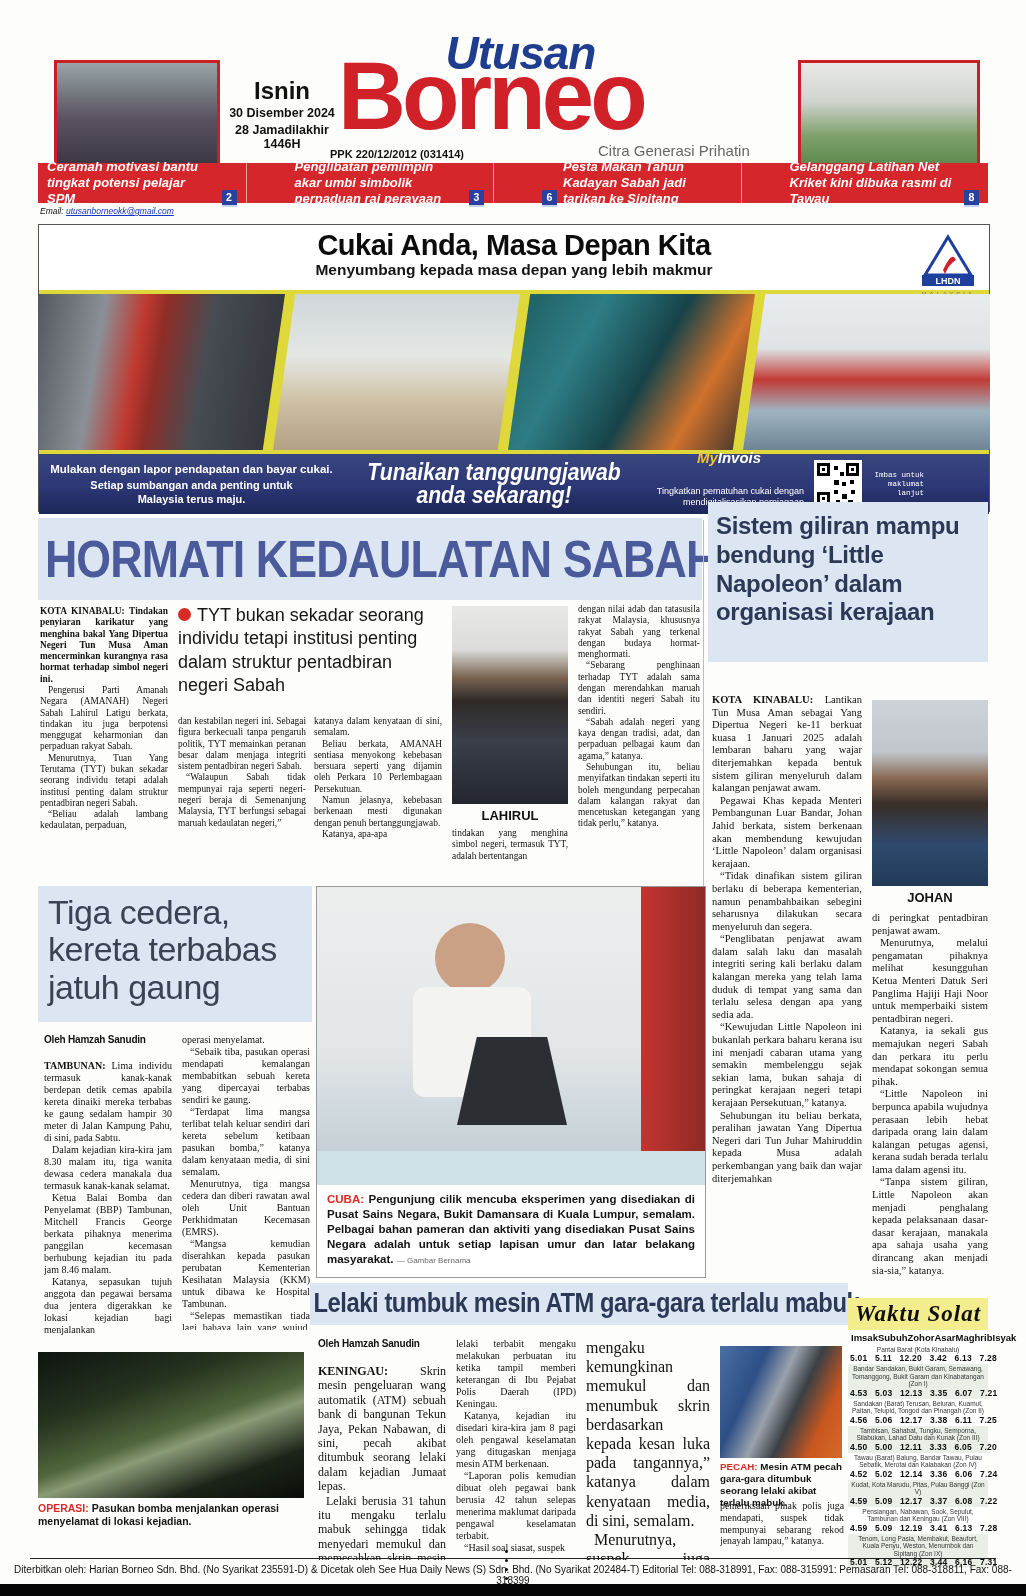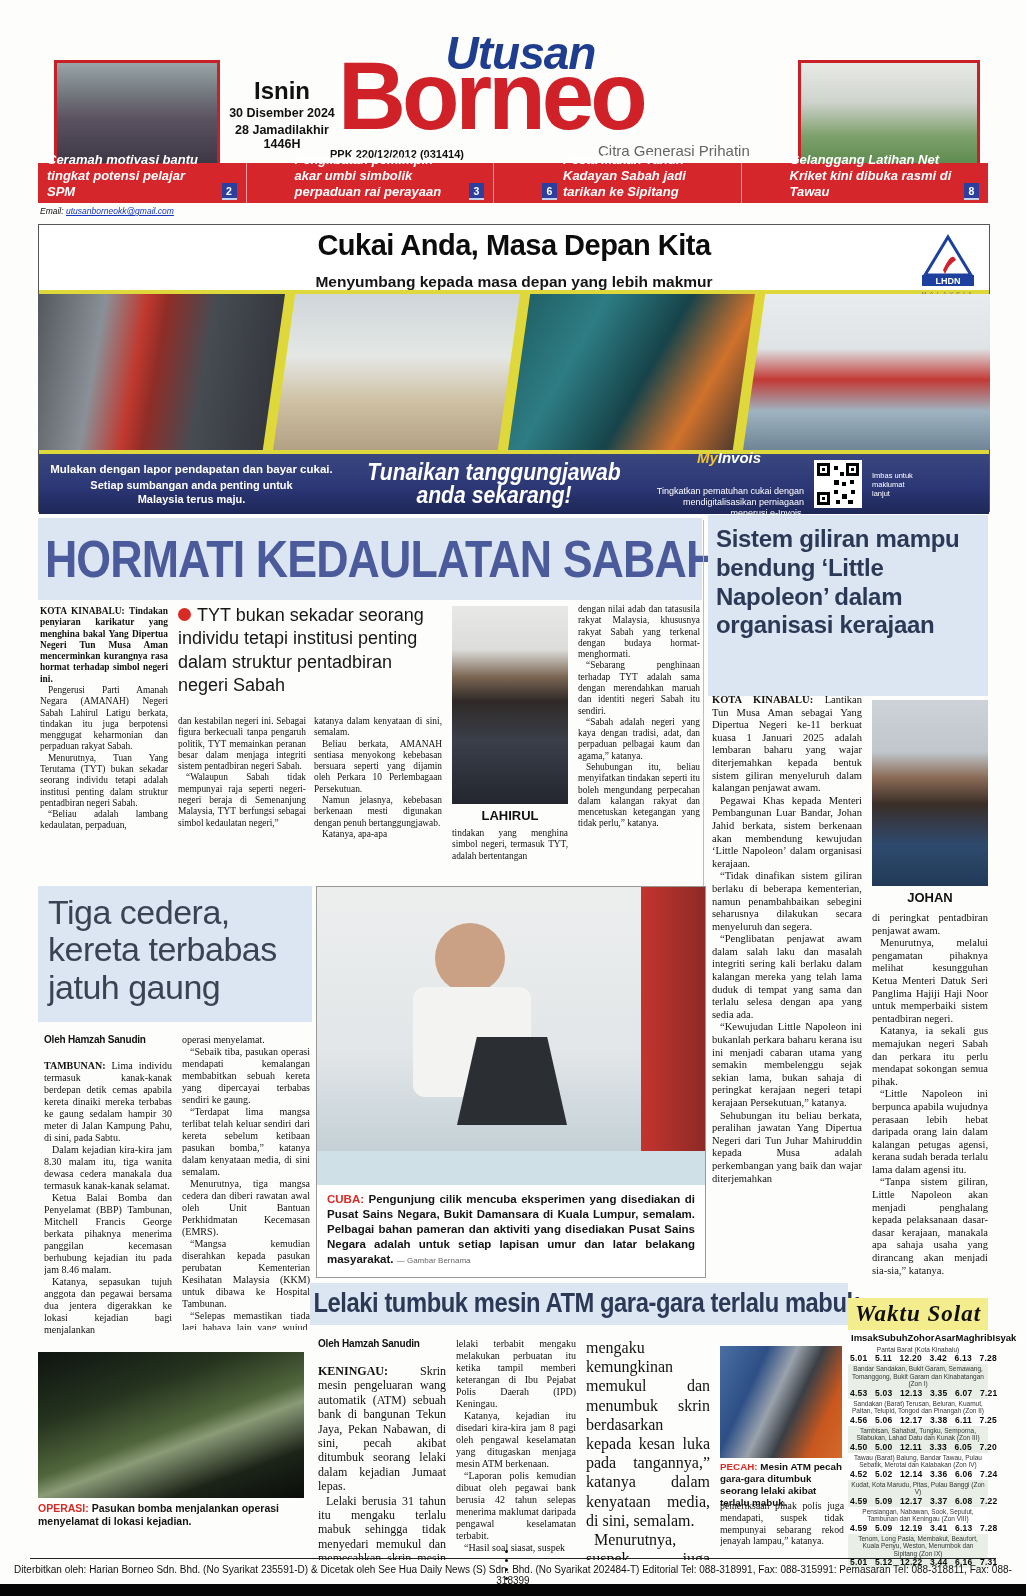--- a/index.html
+++ b/index.html
@@ -9,50 +9,50 @@
   .photo{background-size:cover;}
   
   .mast-photo{border:3px solid #c82027;}
   .mast-day{font-weight:bold;font-size:24px;color:#111;text-align:center;line-height:1.05;}
   .mast-date{font-weight:bold;font-size:12.5px;color:#111;text-align:center;margin-top:3px;}
   .mast-utusan{font-weight:bold;font-style:italic;font-size:46px;color:#1f3d8e;text-align:center;letter-spacing:-1px;}
   .mast-borneo{font-weight:bold;font-size:96px;color:#cf2127;line-height:.95;letter-spacing:-4px;transform:scaleX(.98);transform-origin:left;}
   .mast-ppk{font-weight:bold;font-size:11px;color:#111;}
   .mast-tagline{font-size:15px;color:#666;}
   
-  .teasers{background:#d5262c;display:flex;align-items:flex-end;gap:39px;}
+  .teasers{background:#d5262c;display:flex;align-items:center;gap:39px;}
   .teaser{flex:1;display:flex;align-items:center;gap:6px;padding:3px 9px;border-right:1px solid rgba(255,255,255,.55);}
   .teaser:last-child{border-right:none;}
   .teaser:nth-child(3){flex-direction:row-reverse;}
   .teaser-label{flex:1;color:#fff;font-weight:bold;font-style:italic;font-size:13px;line-height:1.22;}
   .teaser-page{min-width:15px;height:15px;background:#2b3f9e;color:#fff;font-size:10.5px;font-weight:bold;
                display:flex;align-items:center;justify-content:center;align-self:flex-end;border-bottom:2px solid #c5d4ee;}
   .email-line{font-size:8.5px;color:#111;font-style:italic;}
   .email-line a{color:#1535c0;text-decoration:underline;}
   
   .ad{border:1px solid #555;background:#fff;}
   .ad-title{font-weight:bold;font-size:29px;letter-spacing:-.5px;color:#0c0c0c;text-align:center;line-height:1.05;margin-top:5px;}
-  .ad-sub{font-weight:bold;font-size:15.5px;color:#151515;text-align:center;margin-top:13px;}
+  .ad-sub{font-weight:bold;font-size:15.5px;color:#151515;text-align:center;margin-top:1px;}
   .lhdn{position:absolute;right:14px;top:4px;text-align:center;}
   .lhdn-sub{font-size:6px;letter-spacing:3px;color:#777;margin-top:1px;}
   .ad-photos{height:164px;background:#ded83b;display:flex;padding:4px 5px;box-sizing:border-box;}
   .ad-photos>div{flex:1;margin:0 -6px;}
   .clip-first{clip-path:polygon(0 0,100% 0,91% 100%,0 100%);}
   .clip-mid{clip-path:polygon(9% 0,100% 0,91% 100%,0 100%);}
   .clip-last{clip-path:polygon(9% 0,100% 0,100% 100%,0 100%);}
   .ad-bottom{height:60px;background:linear-gradient(180deg,#3a477e 0%,#2c3776 55%,#1d2757 100%);
              display:flex;align-items:center;color:#fff;padding:0 10px;box-sizing:border-box;gap:10px;}
   .ad-left{width:285px;font-weight:bold;font-size:11.5px;line-height:1.25;text-align:center;}
   .ad-left .l2{font-size:11px;margin-top:3px;}
   .ad-cta{width:300px;font-weight:bold;font-style:italic;font-size:23px;line-height:1.02;text-align:center;transform:scaleX(.92);}
   .mi-logo{font-weight:bold;font-style:italic;font-size:15px;white-space:nowrap;text-align:center;}
   .mi-my{color:#f2c230;}
   .mi-rest{color:#fff;}
   .ad-rtext{width:168px;font-size:9px;line-height:1.25;text-align:center;}
-  .qr-note{width:52px;font-size:7.5px;line-height:1.2;text-align:left;}
+  .qr-note{width:52px;font-size:7.5px;line-height:1.2;text-align:right;font-family:Liberation Mono, monospace;}
   
   .band{background:#dbe6f2;}
   .hl-main{font-weight:bold;font-size:52px;color:#4a5a9a;letter-spacing:-1px;line-height:82px;transform:scaleX(.86);transform-origin:left;white-space:nowrap;padding-left:8px;}
   .hl-right{font-weight:bold;font-size:24px;color:#2c3956;line-height:1.2;white-space:pre-line;padding:10px 8px;letter-spacing:-.3px;}
   .hl-tiga{font-weight:500;font-size:34px;color:#3a4353;line-height:1.1;white-space:pre-line;padding:8px 10px;letter-spacing:-.5px;}
   .hl-atm{font-weight:bold;font-size:27px;color:#2c3956;white-space:nowrap;transform:scaleX(.88);transform-origin:left;letter-spacing:-.5px;padding:5px 4px 0 4px;}
   .serif{font-family:"Liberation Serif",serif;font-size:10.5px;line-height:1.2;text-align:justify;color:#111;overflow:hidden;}
   .small-serif{font-size:9.4px;}
   .serif p{margin:0;}
   .serif p+p{text-indent:8px;}
@@ -192,21 +192,21 @@
       <p>Menurutnya, Tuan Yang Terutama (TYT) bukan sekadar seorang individu tetapi adalah institusi penting dalam struktur pentadbiran negeri Sabah.</p>
       <p>“Beliau adalah lambang kedaulatan, perpaduan,</p>
     </div>
 
   <div class="abs quote" style="left:178px;top:604px;width:266px;height:108px;">
     <span class="q-dot"></span><span>TYT bukan sekadar seorang individu tetapi institusi penting dalam struktur pentadbiran negeri Sabah</span>
   </div>
 
   <div class="abs serif small-serif" style="left:178px;top:716px;width:128px;height:168px;">
       <p>dan kestabilan negeri ini. Sebagai figura berkecuali tanpa pengaruh politik, TYT memainkan peranan besar dalam menjaga integriti sistem pentadbiran negeri Sabah.</p>
-      <p>“Walaupun Sabah tidak mempunyai raja seperti negeri-negeri beraja di Semenanjung Malaysia, TYT berfungsi sebagai simbol kedaulatan negeri,”</p>
+      <p>“Walaupun Sabah tidak mempunyai raja seperti negeri-negeri beraja di Semenanjung Malaysia, TYT berfungsi sebagai maruah kedaulatan negeri,”</p>
     </div>
   <div class="abs serif small-serif" style="left:314px;top:716px;width:128px;height:168px;">
       <p>katanya dalam kenyataan di sini, semalam.</p>
       <p>Beliau berkata, AMANAH sentiasa menyokong kebebasan bersuara seperti yang dijamin oleh Perkara 10 Perlembagaan Persekutuan.</p>
       <p>Namun jelasnya, kebebasan berkenaan mesti digunakan dengan penuh bertanggungjawab.</p>
       <p>Katanya, apa-apa</p>
     </div>
 
   <div class="abs photo" style="left:452px;top:606px;width:116px;height:198px;background:linear-gradient(180deg,#e8e8e6 0%,#dcdcda 22%,#7a6552 36%,#2f2a28 48%,#3b3f4a 68%,#23262e 100%);"></div>
   <div class="abs pcap" style="left:452px;top:808px;width:116px;">LAHIRUL</div>
@@ -216,21 +216,21 @@
 
   <div class="abs serif small-serif" style="left:578px;top:604px;width:122px;height:280px;">
       <p>dengan nilai adab dan tatasusila rakyat Malaysia, khususnya rakyat Sabah yang terkenal dengan budaya hormat-menghormati.</p>
       <p>“Sebarang penghinaan terhadap TYT adalah sama dengan merendahkan maruah dan identiti negeri Sabah itu sendiri.</p>
       <p>“Sabah adalah negeri yang kaya dengan tradisi, adat, dan perpaduan pelbagai kaum dan agama,” katanya.</p>
       <p>Sehubungan itu, beliau menyifatkan tindakan seperti itu boleh mengundang perpecahan dalam kalangan rakyat dan mencetuskan ketegangan yang tidak perlu,” katanya.</p>
     </div>
 
   <div class="abs vrule" style="left:703px;top:520px;width:1px;height:758px;"></div>
 
-  <div class="abs band" style="left:708px;top:515px;width:280px;height:181px;">
+  <div class="abs band" style="left:708px;top:502px;width:280px;height:160px;">
     <div class="hl-right">Sistem giliran mampu
 bendung ‘Little
 Napoleon’ dalam
 organisasi kerajaan</div>
   </div>
 
   <div class="abs serif" style="left:712px;top:694px;width:150px;height:592px;">
     <p><span class="dl">KOTA KINABALU:</span> <span>Lantikan Tun Musa Aman sebagai Yang Dipertua Negeri ke-11 berkuat kuasa 1 Januari 2025 adalah lembaran baharu yang wajar diterjemahkan kepada bentuk sistem giliran menyeluruh dalam kalangan penjawat awam.</span></p>
   <p>Pegawai Khas kepada Menteri Pembangunan Luar Bandar, Johan Jahid berkata, sistem berkenaan akan membendung kewujudan ‘Little Napoleon’ dalam organisasi kerajaan.</p>
       <p>“Tidak dinafikan sistem giliran berlaku di beberapa kementerian, namun penambahbaikan sebegini seharusnya dilakukan secara menyeluruh dan segera.</p>

